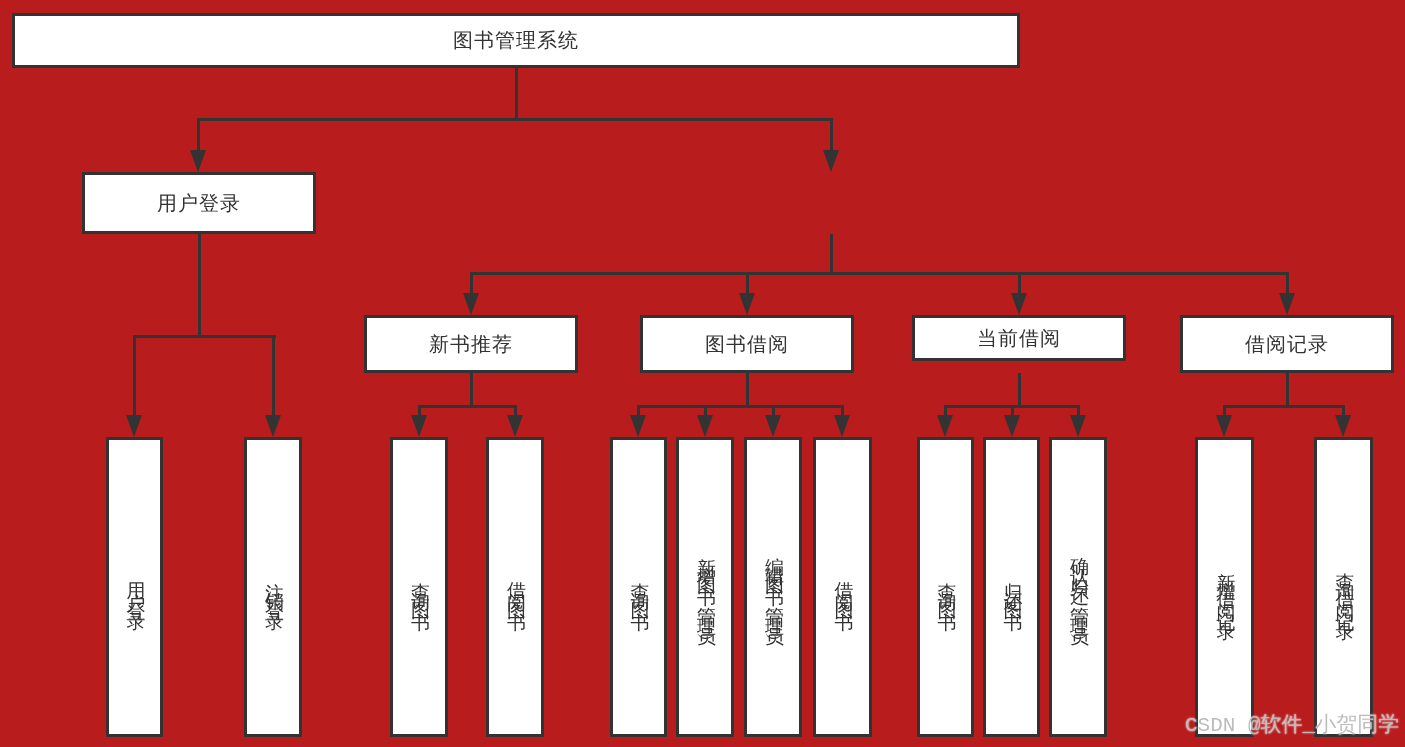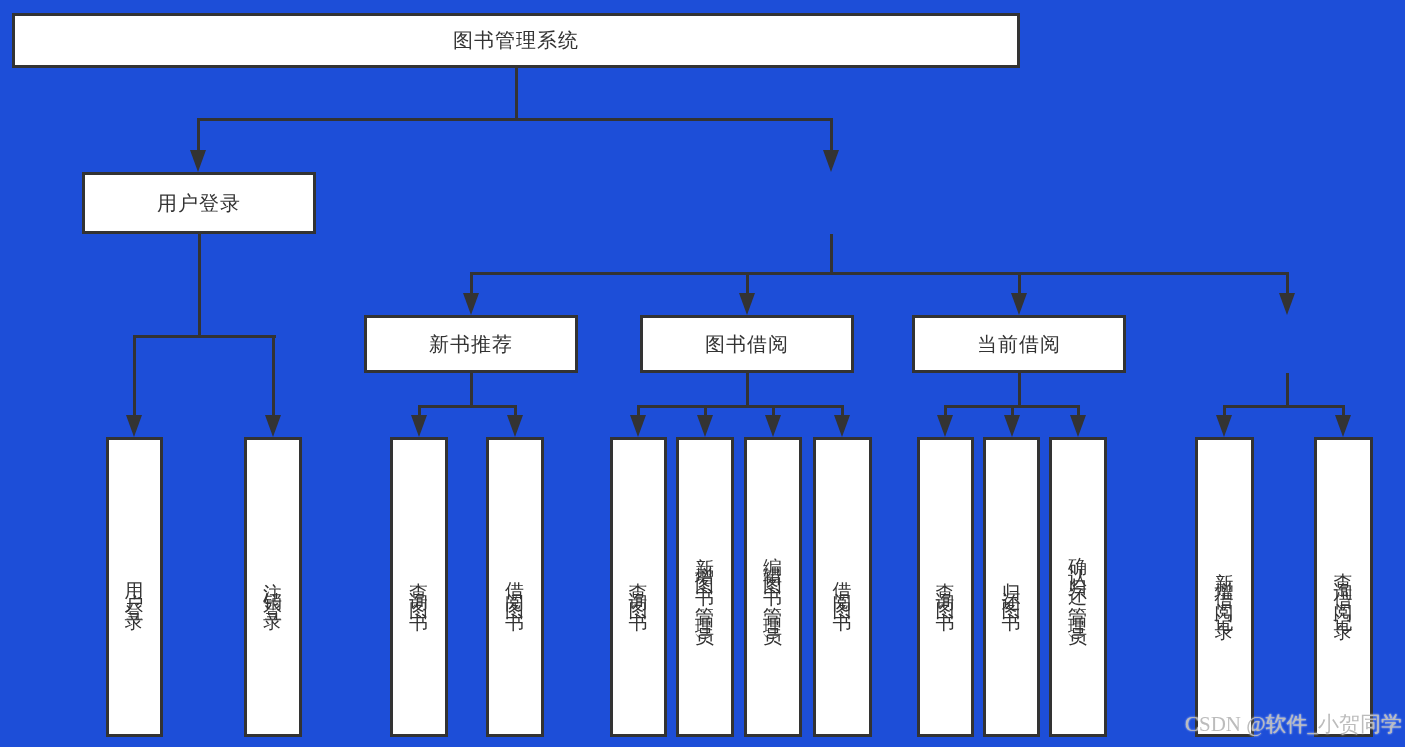--- a/index.html
+++ b/index.html
@@ -1,21 +1,21 @@
 <!DOCTYPE html>
 <html><head>
 <meta charset="utf-8">
 <style>
   html, body { margin: 0; padding: 0; background: #ffffff; }
   .canvas {
     position: relative;
     width: 1405px;
     height: 747px;
-    background: #1d4ed8;
-    font-family: Liberation Serif, serif;
+    background: #b91c1c;
+    font-family: Liberation Mono, monospace;
     color: #333333;
     overflow: hidden;
   }
   .box {
     position: absolute;
     box-sizing: border-box;
     border: 3px solid #333333;
     background: #ffffff;
     display: flex;
     align-items: center;
@@ -91,22 +91,25 @@
   <div class="arrow" style="left:1011px; top:293px;"></div>
   <div class="vline" style="left:1286px; top:272px; height:21px;"></div>
   <div class="arrow" style="left:1279px; top:293px;"></div>
 
   <div class="box hbox" style="left:640px; top:315px; width:214px; height:58px;">
     <span>图书借阅</span>
   </div>
   <div class="box hbox" style="left:364px; top:315px; width:214px; height:58px;">
     <span>新书推荐</span>
   </div>
-  <div class="box hbox" style="left:912px; top:315px; width:214px; height:58px;">
+  <div class="box hbox" style="left:912px; top:315px; width:214px; height:46px;">
     <span>当前借阅</span>
+  </div>
+  <div class="box hbox" style="left:1180px; top:315px; width:214px; height:58px;">
+    <span>借阅记录</span>
   </div>
 
   <div class="vline" style="left:470px; top:373px; height:32px;"></div>
   <div class="hline" style="left:418px; top:405px; width:99px;"></div>
   <div class="vline" style="left:418px; top:405px; height:10px;"></div>
   <div class="arrow" style="left:411px; top:415px;"></div>
   <div class="vline" style="left:514px; top:405px; height:10px;"></div>
   <div class="arrow" style="left:507px; top:415px;"></div>
 
   <div class="vline" style="left:746px; top:373px; height:32px;"></div>

